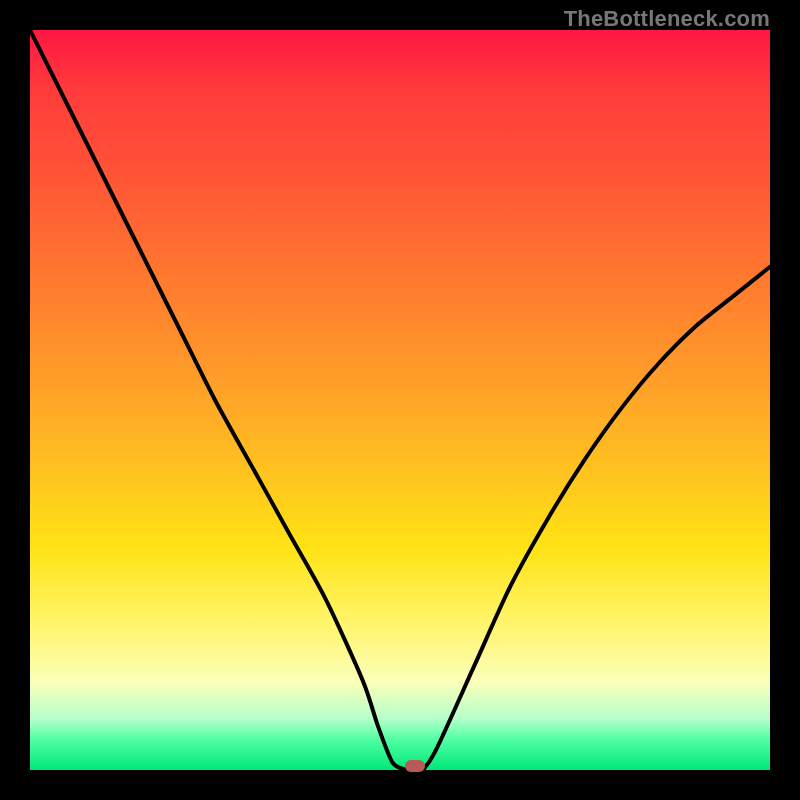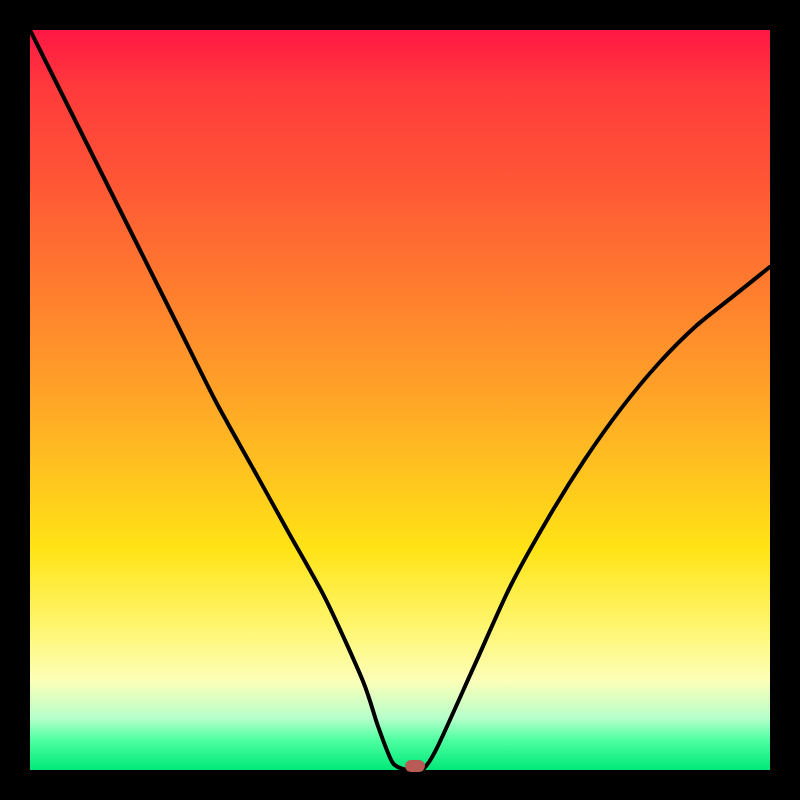--- a/index.html
+++ b/index.html
@@ -62,20 +62,21 @@
     height: 12px;
     background: #b85a56;
     border-radius: 6px;
     transform: translate(-50%, -50%);
   }
 </style>
 </head>
 <body>
 
 <div class="frame">
+  <div class="watermark">TheBottleneck.com</div>
 
   <div class="plot-area">
     <svg class="curve" viewBox="0 0 740 740" preserveAspectRatio="none">
       <path fill="none" stroke="#000" stroke-width="4" stroke-linecap="round" d="M 0.00 0.00 C 4.93 9.87, 27.13 54.27, 37.00 74.00 C 46.87 93.73, 64.13 128.27, 74.00 148.00 C 83.87 167.73, 101.13 202.27, 111.00 222.00 C 120.87 241.73, 138.13 276.27, 148.00 296.00 C 157.87 315.73, 175.13 351.25, 185.00 370.00 C 194.87 388.75, 212.13 418.84, 222.00 436.60 C 231.87 454.36, 249.13 485.44, 259.00 503.20 C 268.87 520.96, 286.13 550.07, 296.00 569.80 C 305.87 589.53, 326.09 634.43, 333.00 651.20 C 339.91 667.97, 343.85 684.75, 347.80 695.60 C 351.75 706.45, 358.65 726.68, 362.60 732.60 C 366.55 738.52, 373.45 739.01, 377.40 740.00 C 381.35 740.99, 388.25 742.96, 392.20 740.00 C 396.15 737.04, 400.09 731.61, 407.00 717.80 C 413.91 703.99, 434.13 658.11, 444.00 636.40 C 453.87 614.69, 471.13 574.73, 481.00 555.00 C 490.87 535.27, 508.13 505.17, 518.00 488.40 C 527.87 471.63, 545.13 444.00, 555.00 429.20 C 564.87 414.40, 582.13 390.23, 592.00 377.40 C 601.87 364.57, 619.13 343.85, 629.00 333.00 C 638.87 322.15, 656.13 304.88, 666.00 296.00 C 675.87 287.12, 693.13 274.29, 703.00 266.40 C 712.87 258.51, 735.07 240.75, 740.00 236.80" id="curvePath"></path>
     </svg>
     <div class="marker" id="marker" style="left: 384.8px; top: 736.3px;"></div>
   </div>
 </div>
 
 </body></html>

